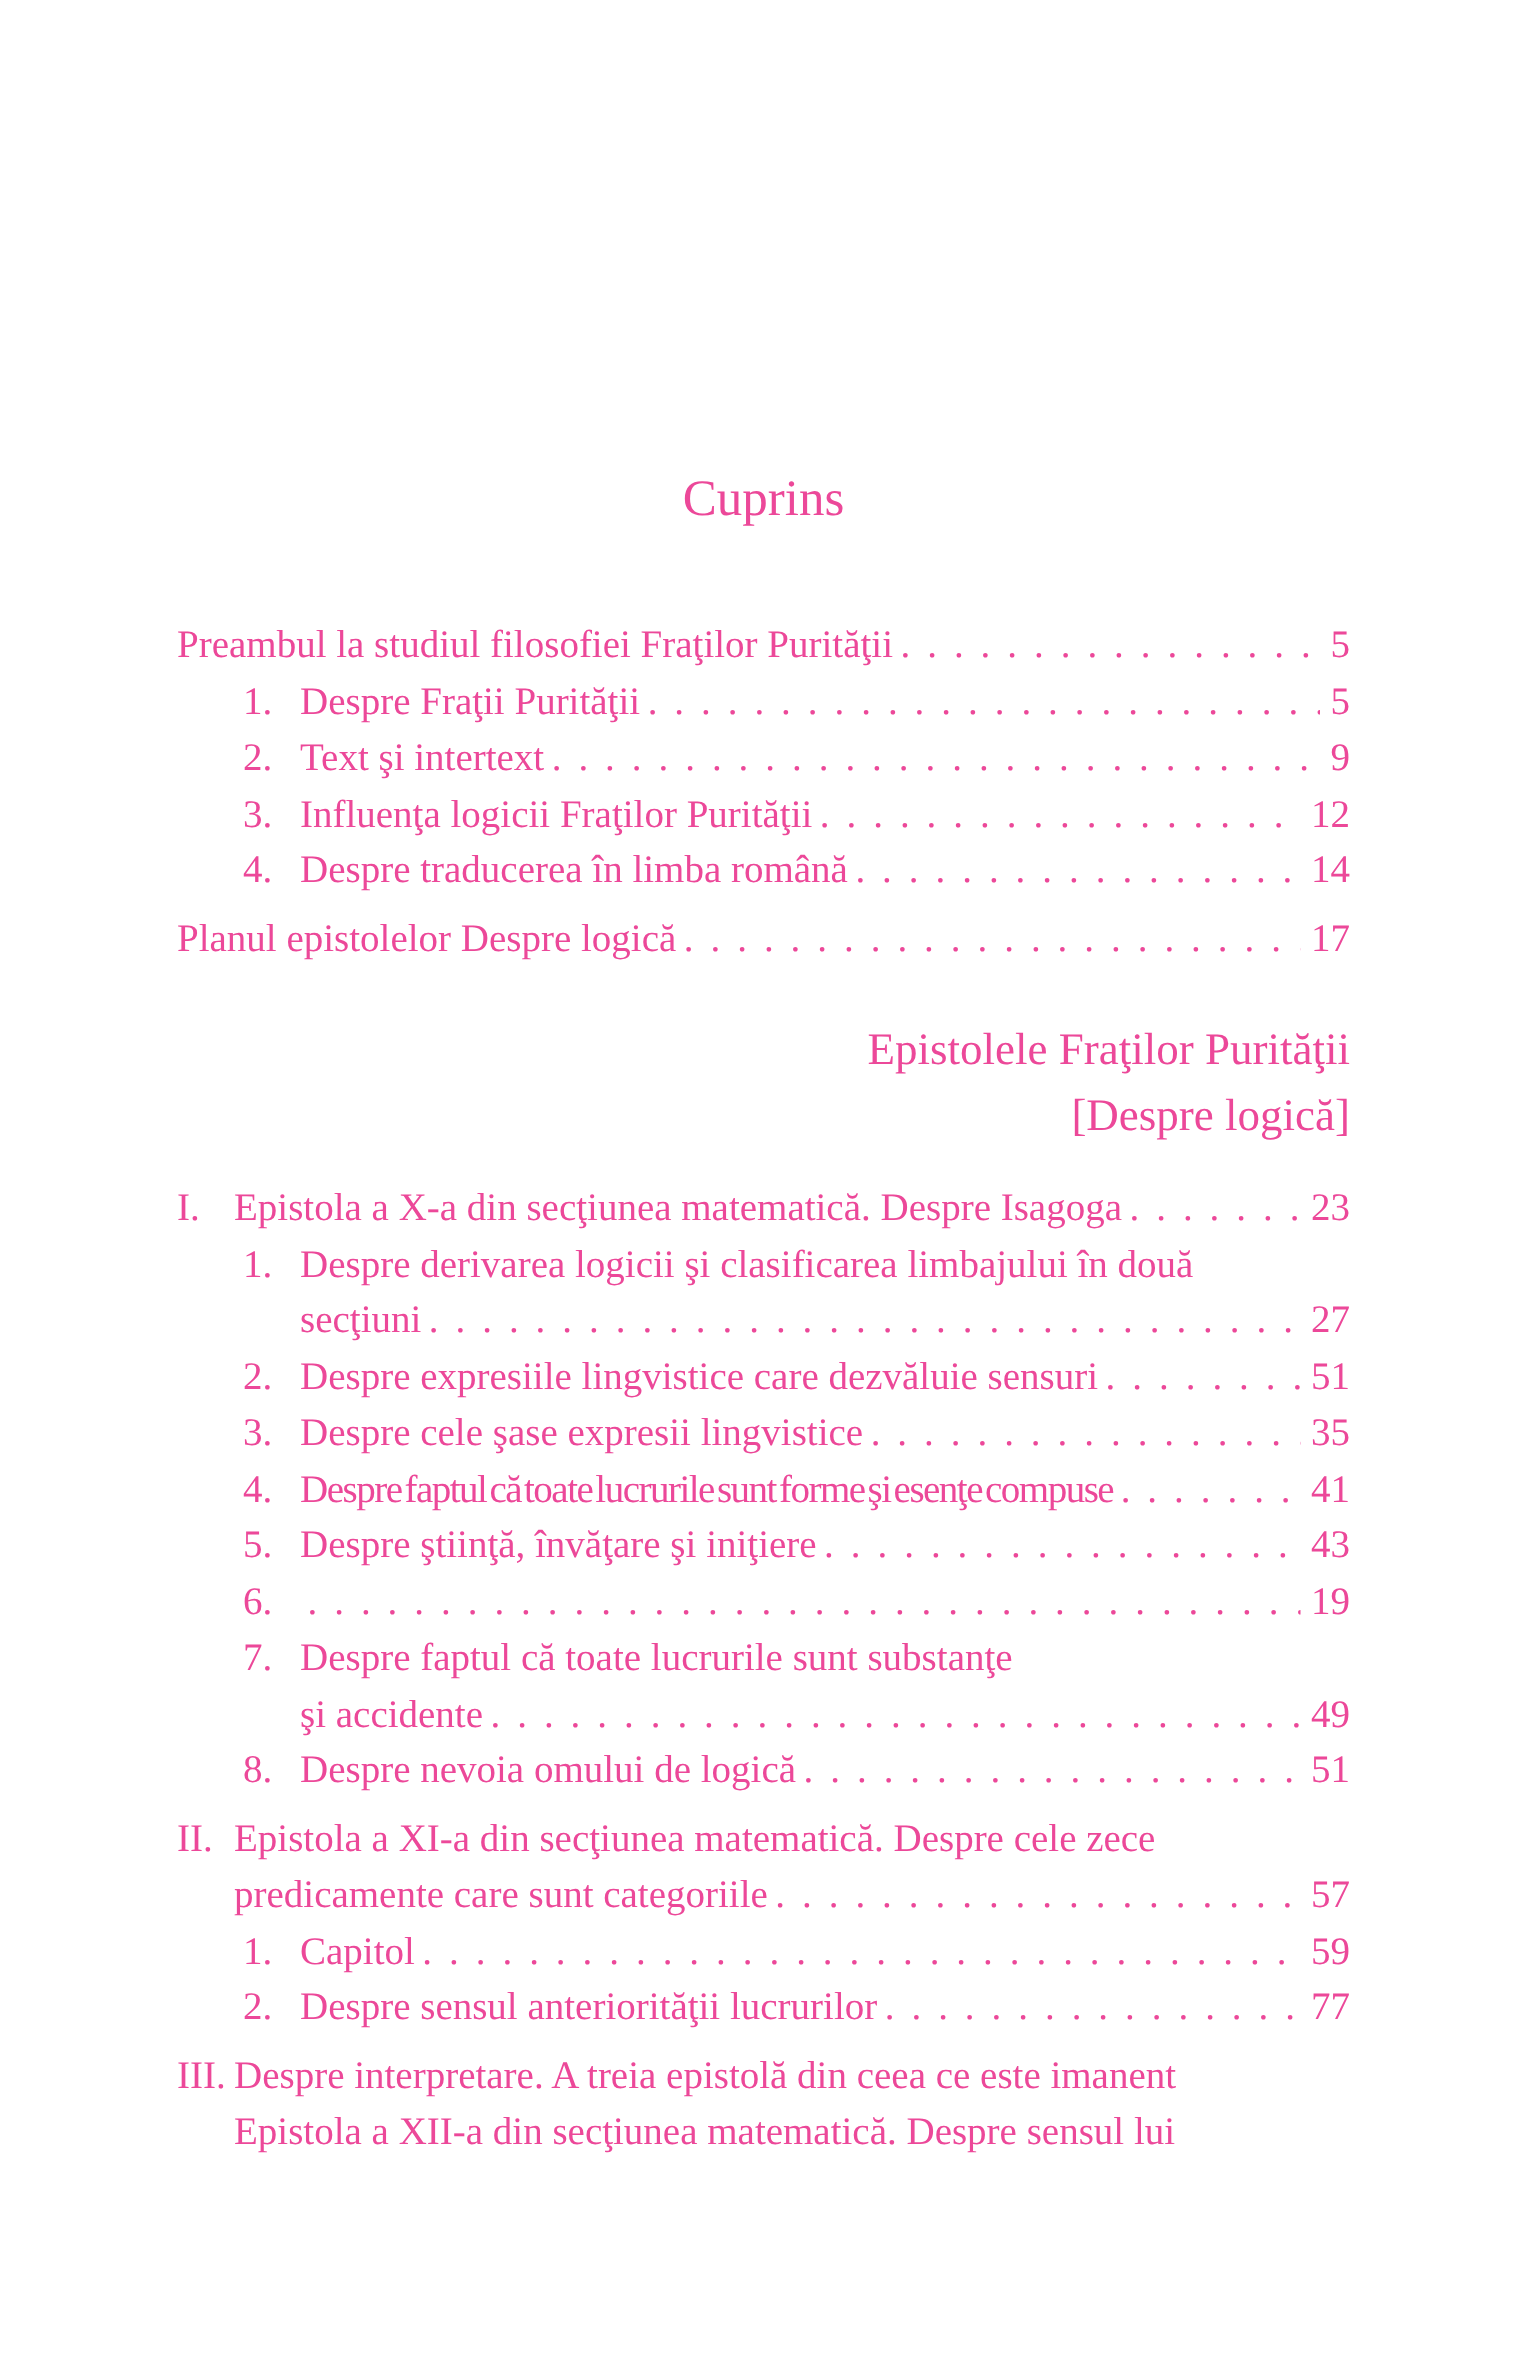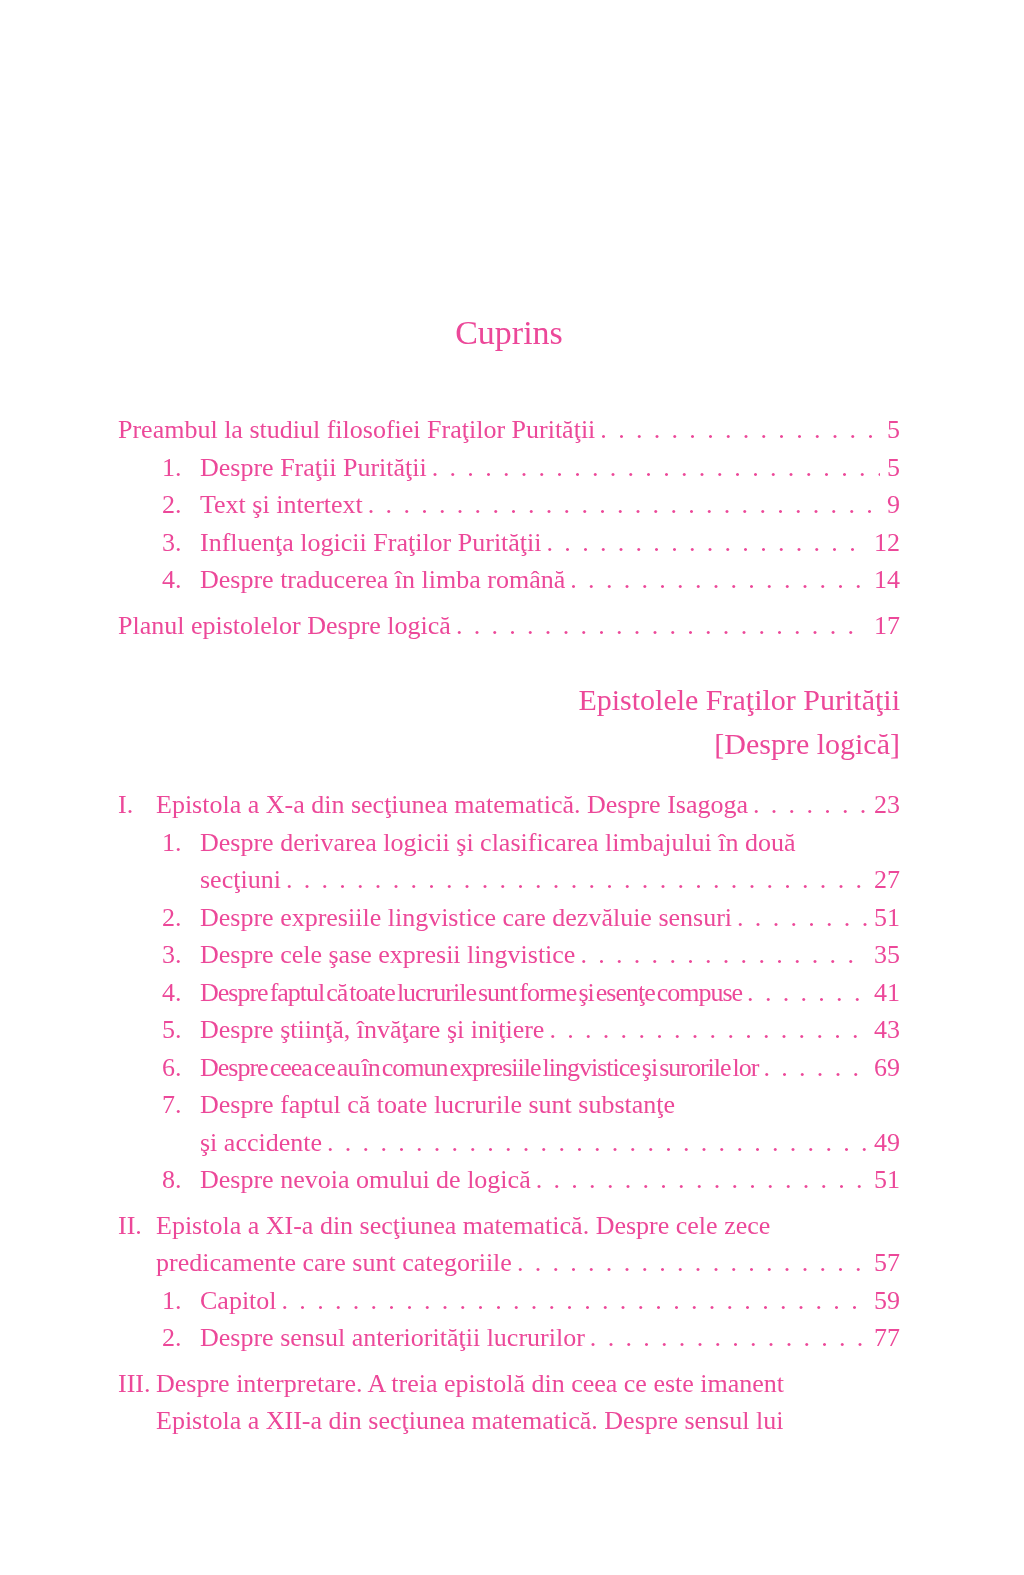--- a/index.html
+++ b/index.html
@@ -184,23 +184,22 @@
         <span class="marker">5.</span>
         <div class="line">
           <span class="text"><span>Despre ştiinţă, învăţare şi iniţiere</span></span>
           <span class="leader"></span>
           <span class="pagenum">43</span>
         </div>
       </div>
       <div class="entry sub has-marker tight">
         <span class="marker">6.</span>
         <div class="line">
-          <span class="text"><span>Despre ceea ce au în comun expresiile lingvistice şi surorile lor</span></span>
-          <span class="leader"></span>
-          <span class="pagenum">69</span>
+          <span class="leader"></span>
+          <span class="pagenum">19</span>
         </div>
       </div>
       <div class="entry sub has-marker">
         <span class="marker">7.</span>
         <div class="line">
           <span class="text"><span>Despre faptul că toate lucrurile sunt substanţe</span></span>
         </div>
         <div class="line">
           <span class="text"><span>şi accidente</span></span>
           <span class="leader"></span>

